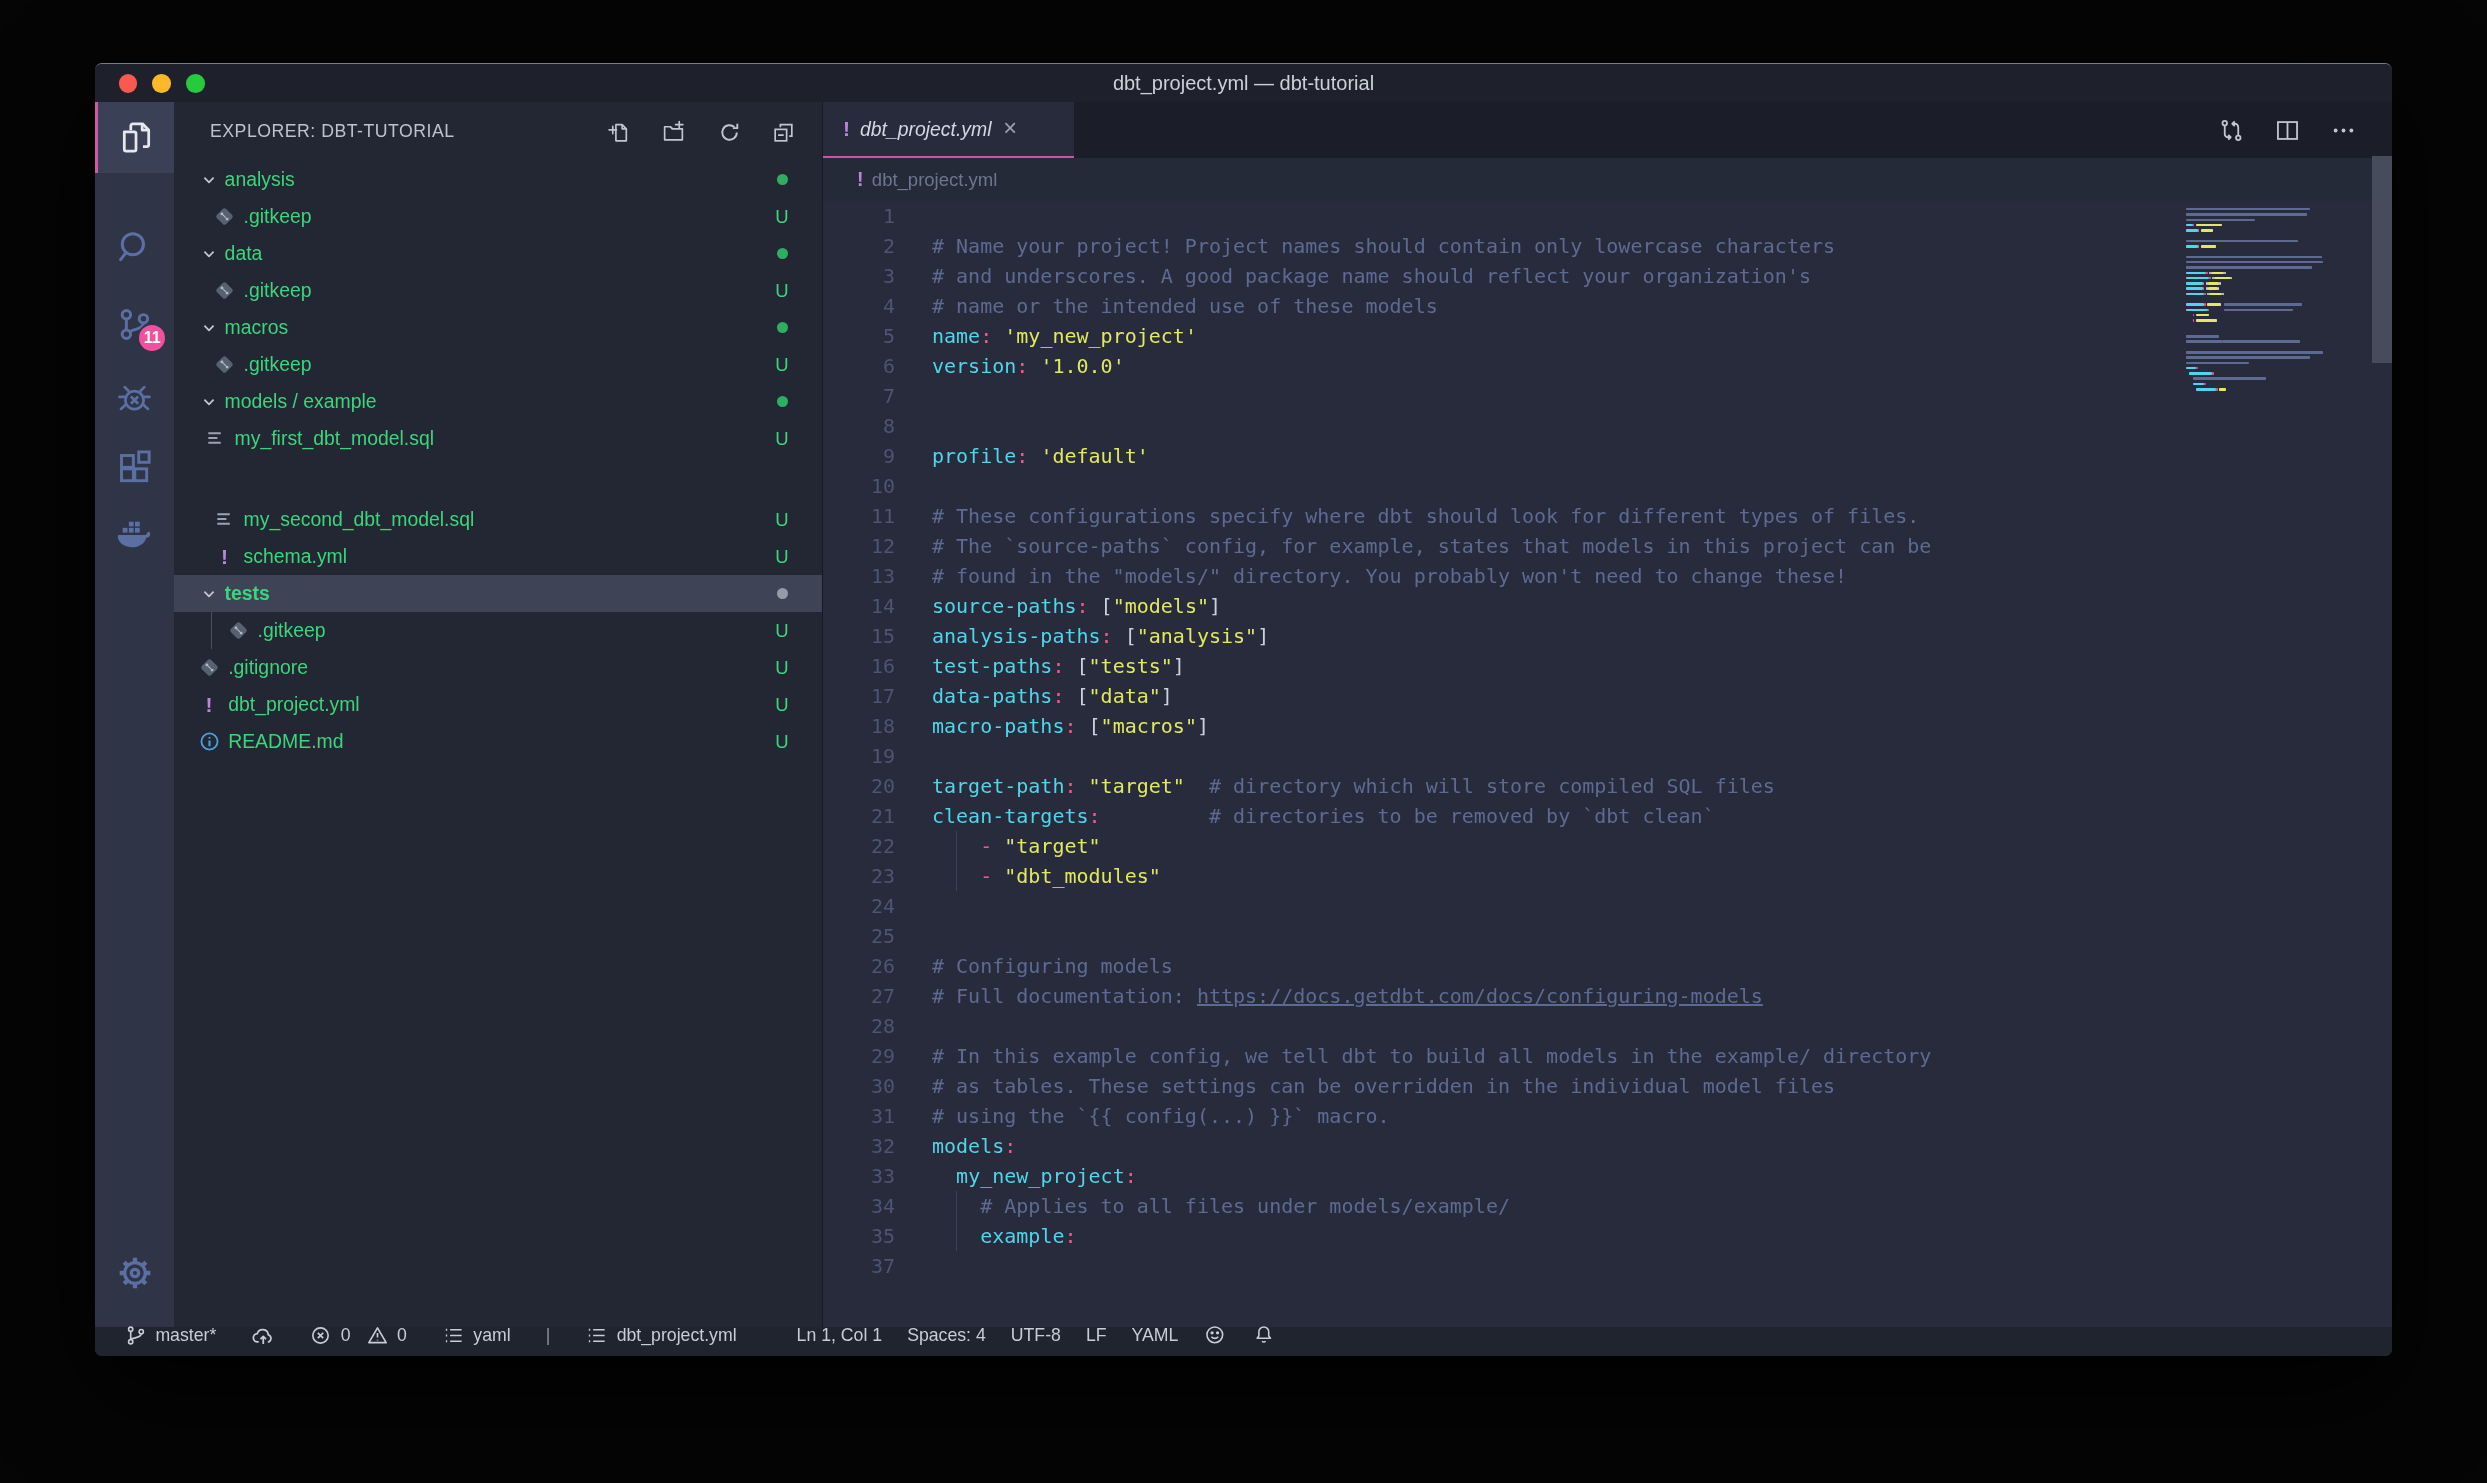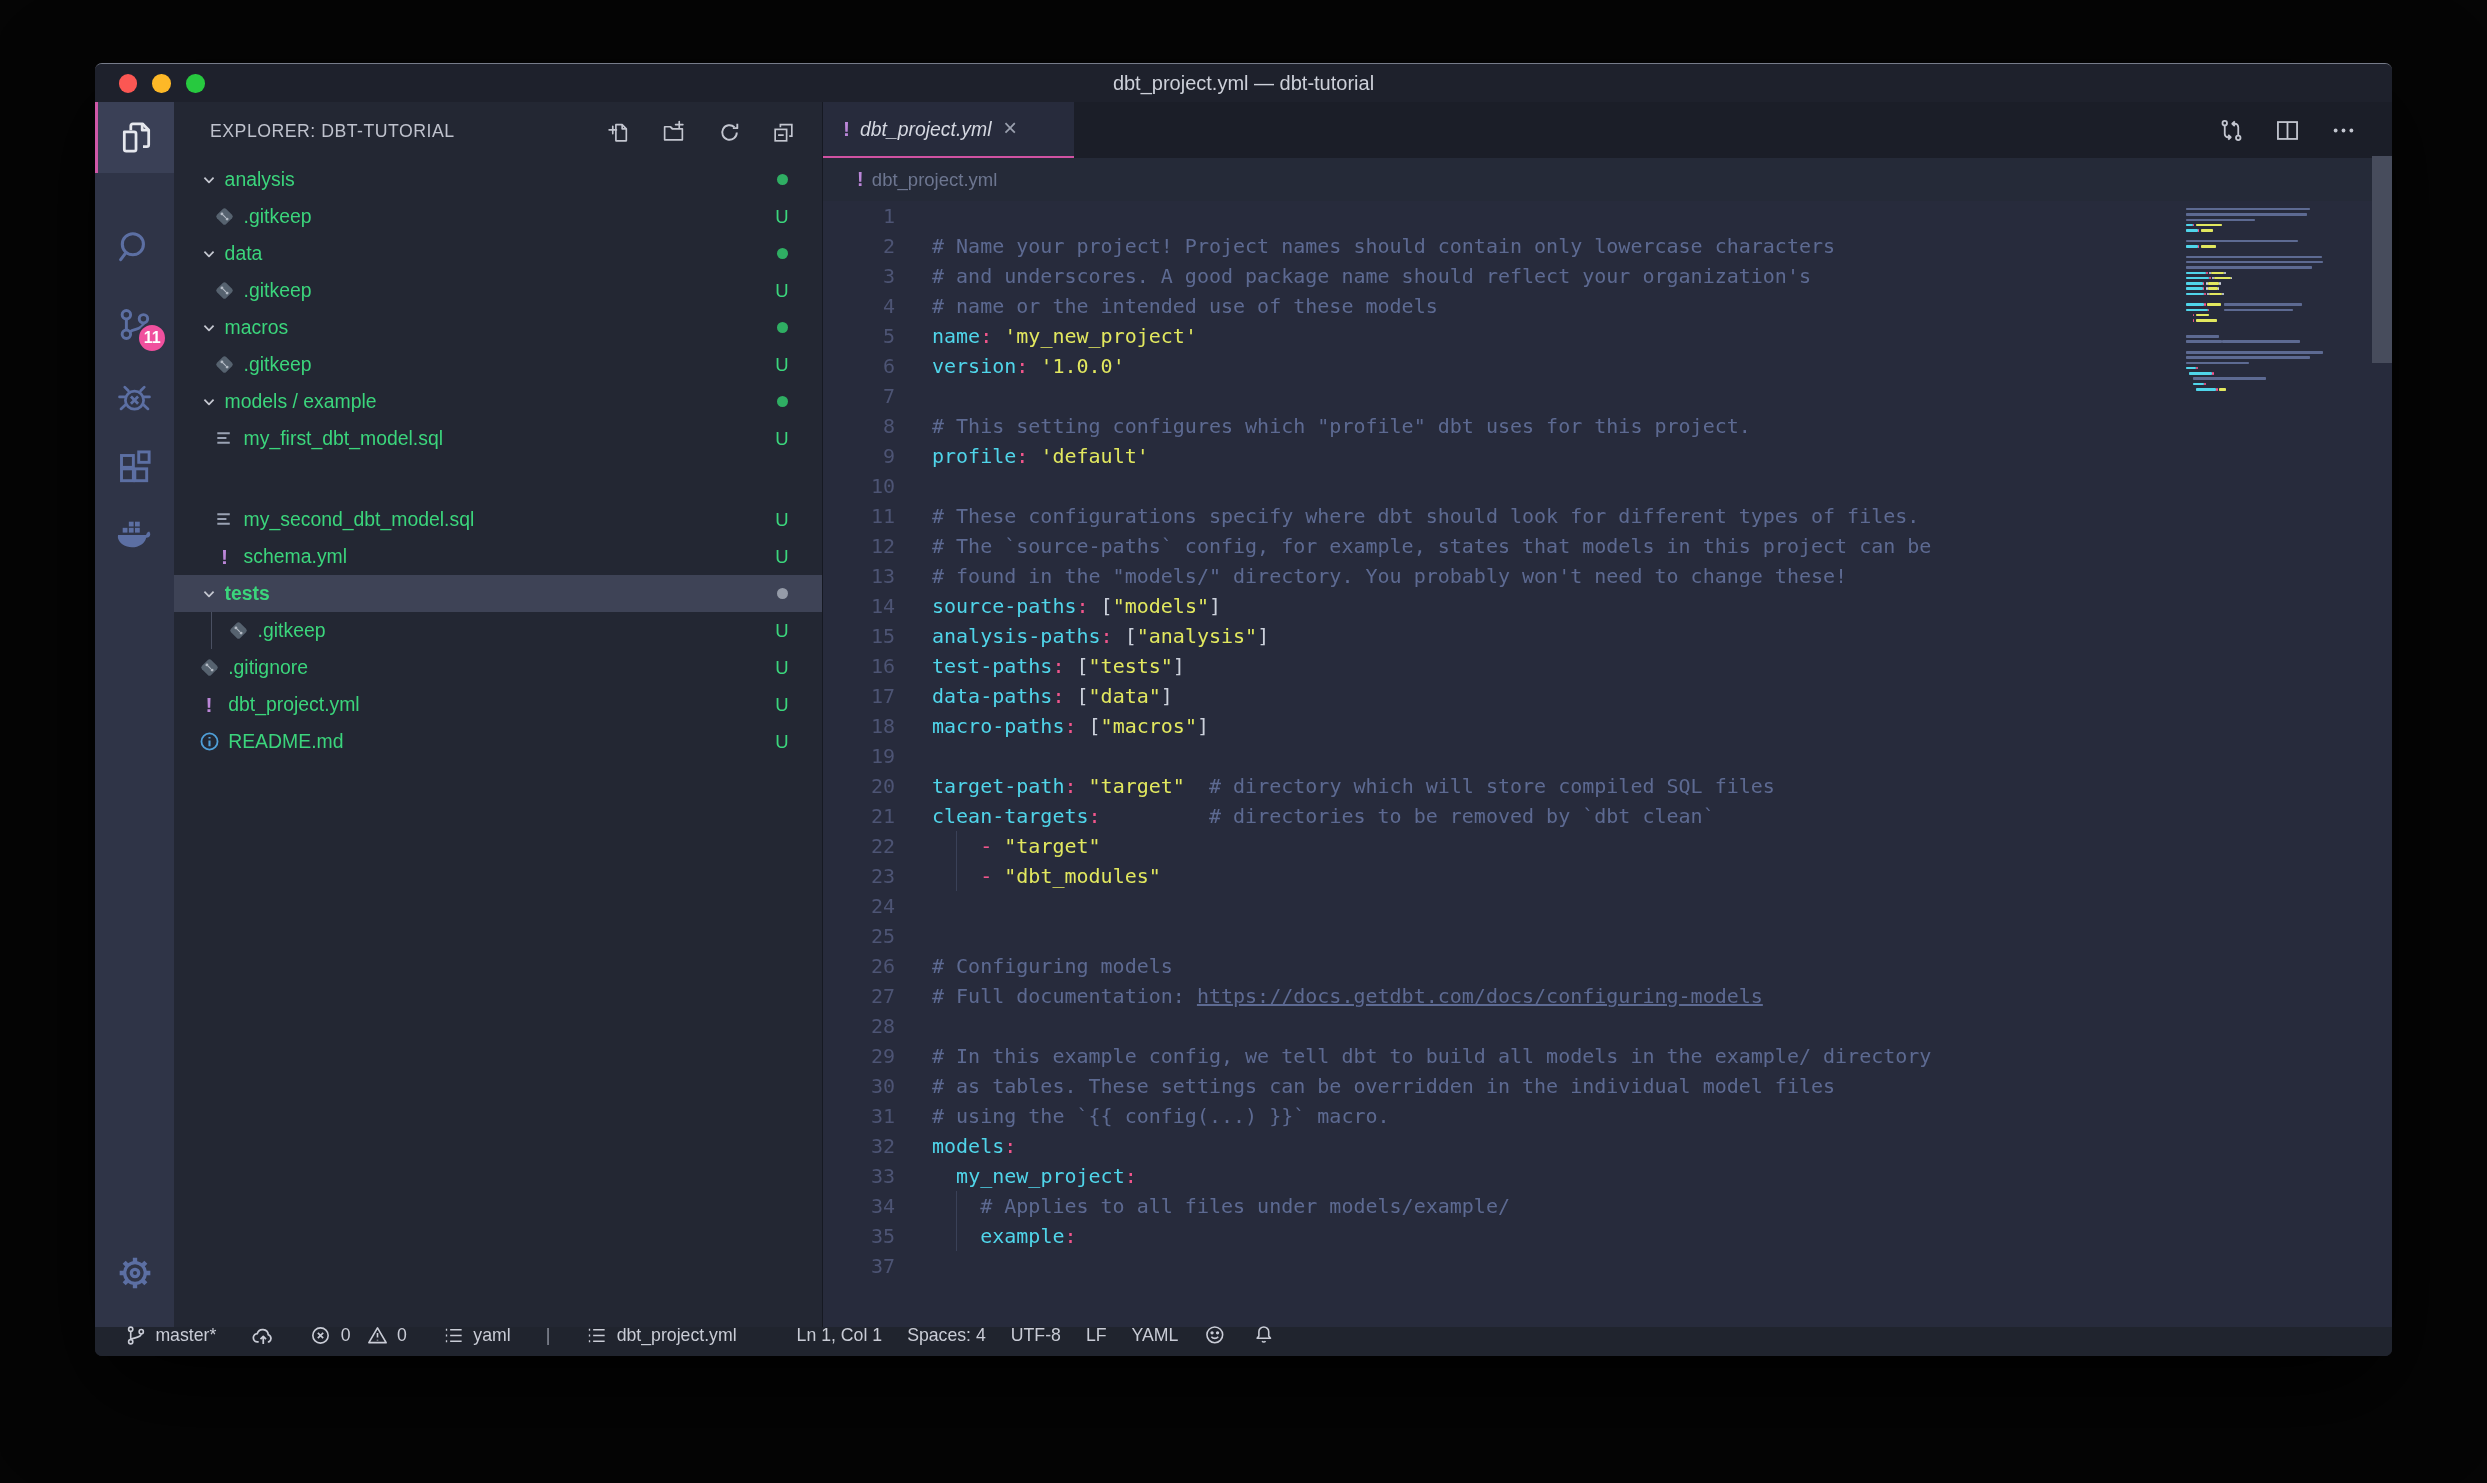--- a/index.html
+++ b/index.html
@@ -270,21 +270,21 @@
             <span class="tr-chev">
               <svg width="22" height="22" viewBox="0 0 24 24" fill="none" stroke="#c5c8d1" stroke-width="1.9" stroke-linejoin="round">
                 <polyline points="7,9.5 12,14.5 17,9.5"></polyline>
               </svg>
             </span>
             <span class="tr-label">models / example</span>
             <span class="tr-badge">
               <span class="badge-dot"></span>
             </span>
           </div>
-          <div class="tree-row" style="padding-left: 39px;">
+          <div class="tree-row" style="padding-left: 30px;">
             <span class="tr-icon">
               <svg width="23" height="23" viewBox="0 0 24 24" fill="none" stroke="#9aa2b4" stroke-width="2.1">
                 <path d="M4.5 6.5h13M4.5 11.5h9.5M4.5 16.5h13"></path>
               </svg>
             </span>
             <span class="tr-label">my_first_dbt_model.sql</span>
             <span class="tr-badge">
               <span class="badge-u">U</span>
             </span>
           </div>
@@ -408,21 +408,21 @@
         <span class="bc-label">dbt_project.yml</span>
       </div>
       <div class="codearea" id="code">
           <div class="code-line"><span class="ln">1</span><span class="ct"></span></div>
           <div class="code-line"><span class="ln">2</span><span class="ct"><span class="tk-c"># Name your project! Project names should contain only lowercase characters</span></span></div>
           <div class="code-line"><span class="ln">3</span><span class="ct"><span class="tk-c"># and underscores. A good package name should reflect your organization's</span></span></div>
           <div class="code-line"><span class="ln">4</span><span class="ct"><span class="tk-c"># name or the intended use of these models</span></span></div>
           <div class="code-line"><span class="ln">5</span><span class="ct"><span class="tk-k">name</span><span class="tk-p">:</span><span class="tk-w"> </span><span class="tk-s">'my_new_project'</span></span></div>
           <div class="code-line"><span class="ln">6</span><span class="ct"><span class="tk-k">version</span><span class="tk-p">:</span><span class="tk-w"> </span><span class="tk-s">'1.0.0'</span></span></div>
           <div class="code-line"><span class="ln">7</span><span class="ct"></span></div>
-          <div class="code-line"><span class="ln">8</span><span class="ct"><span class="tk-c"># This setting configures which "profile" dbt uses for this project.</span></span></div>
+          <div class="code-line"><span class="ln">8</span></div>
           <div class="code-line"><span class="ln">9</span><span class="ct"><span class="tk-k">profile</span><span class="tk-p">:</span><span class="tk-w"> </span><span class="tk-s">'default'</span></span></div>
           <div class="code-line"><span class="ln">10</span><span class="ct"></span></div>
           <div class="code-line"><span class="ln">11</span><span class="ct"><span class="tk-c"># These configurations specify where dbt should look for different types of files.</span></span></div>
           <div class="code-line"><span class="ln">12</span><span class="ct"><span class="tk-c"># The `source-paths` config, for example, states that models in this project can be</span></span></div>
           <div class="code-line"><span class="ln">13</span><span class="ct"><span class="tk-c"># found in the "models/" directory. You probably won't need to change these!</span></span></div>
           <div class="code-line"><span class="ln">14</span><span class="ct"><span class="tk-k">source-paths</span><span class="tk-p">:</span><span class="tk-w"> </span><span class="tk-b">[</span><span class="tk-s">"models"</span><span class="tk-b">]</span></span></div>
           <div class="code-line"><span class="ln">15</span><span class="ct"><span class="tk-k">analysis-paths</span><span class="tk-p">:</span><span class="tk-w"> </span><span class="tk-b">[</span><span class="tk-s">"analysis"</span><span class="tk-b">]</span></span></div>
           <div class="code-line"><span class="ln">16</span><span class="ct"><span class="tk-k">test-paths</span><span class="tk-p">:</span><span class="tk-w"> </span><span class="tk-b">[</span><span class="tk-s">"tests"</span><span class="tk-b">]</span></span></div>
           <div class="code-line"><span class="ln">17</span><span class="ct"><span class="tk-k">data-paths</span><span class="tk-p">:</span><span class="tk-w"> </span><span class="tk-b">[</span><span class="tk-s">"data"</span><span class="tk-b">]</span></span></div>
           <div class="code-line"><span class="ln">18</span><span class="ct"><span class="tk-k">macro-paths</span><span class="tk-p">:</span><span class="tk-w"> </span><span class="tk-b">[</span><span class="tk-s">"macros"</span><span class="tk-b">]</span></span></div>

